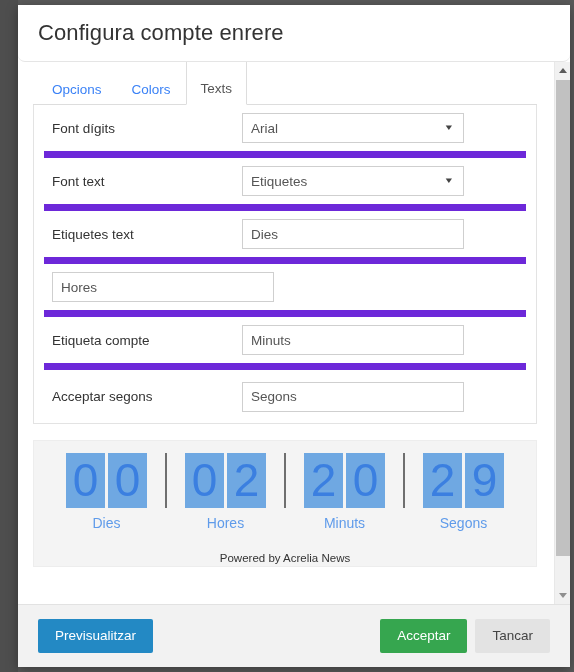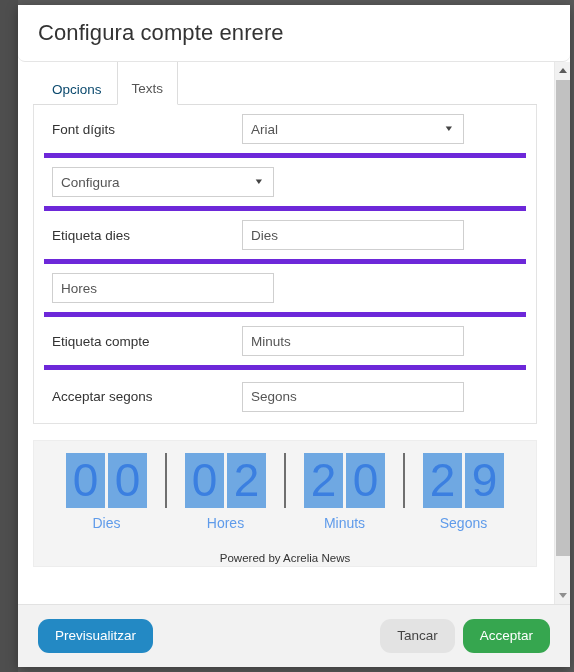--- a/index.html
+++ b/index.html
@@ -75,21 +75,21 @@
   .tabs {
     display: flex;
     align-items: flex-end;
     height: 30px;
     border-bottom: 1px solid #dddddd;
     padding-left: 4px;
     box-sizing: border-box;
   }
   .tab {
     font-size: 13.5px;
-    color: #0c4a6e;
+    color: #3b82f6;
     padding: 6px 14px 7px 14px;
     cursor: pointer;
     border: 1px solid transparent;
     border-bottom: none;
     position: relative;
     top: 1px;
     background: transparent;
     line-height: 16px;
   }
   .tab.active {
@@ -109,21 +109,21 @@
     border-top: none;
     margin-top: 0;
     background: #fff;
     padding: 0 10px;
     box-sizing: border-box;
   }
   .form-row {
     display: flex;
     align-items: center;
     height: 53px;
-    border-bottom: 5px solid #6d28d9;
+    border-bottom: 7px solid #6d28d9;
     padding: 0 8px;
     box-sizing: border-box;
   }
   .form-row:last-child { border-bottom: none; }
   .form-label {
     width: 190px;
     font-size: 13.5px;
     color: #333333;
   }
   .field {
@@ -251,21 +251,21 @@
     justify-content: space-between;
     padding: 0 20px;
     box-sizing: border-box;
   }
   .btn {
     font-size: 13.5px;
     border: none;
     padding: 9px 17px;
     cursor: pointer;
     font-family: "Liberation Sans", sans-serif;
-    border-radius: 11px;
+    border-radius: 2px;
     line-height: 16px;
   }
   .btn-preview { background: #2389c4; color: #ffffff; }
   .btn-accept  { background: #36a64f; color: #ffffff; }
   .btn-close   { background: #e3e3e3; color: #444444; }
   .footer-right { display: flex; gap: 8px; }
 </style>
 </head>
 <body>
 
@@ -277,42 +277,44 @@
 
   <div class="modal-header">
     <div class="modal-title">Configura compte enrere</div>
   </div>
 
   <div class="modal-body">
     <div class="body-inner">
 
       <div class="tabs">
         <div class="tab">Opcions</div>
+        <div class="tab">Colors</div>
         <div class="tab active">Texts</div>
       </div>
 
       <div class="panel">
 
         <div class="form-row">
           <div class="form-label">Font dígits</div>
           <div class="field select">
             <span>Arial</span>
             <span class="caret">▼</span>
           </div>
         </div>
 
         <div class="form-row">
+          <div class="form-label">Font text</div>
           <div class="field select">
-            <span>Configura</span>
+            <span>Etiquetes</span>
             <span class="caret">▼</span>
           </div>
         </div>
 
         <div class="form-row">
-          <div class="form-label">Etiqueta dies</div>
+          <div class="form-label">Etiquetes text</div>
           <input class="field" type="text" value="Dies" style="">
         </div>
 
         <div class="form-row">
           <input class="field" type="text" value="Hores" style="">
         </div>
 
         <div class="form-row">
           <div class="form-label">Etiqueta compte</div>
           <input class="field" type="text" value="Minuts" style="">
@@ -379,18 +381,18 @@
       <div class="sb-thumb"></div>
       <div class="sb-btn down">
         <span class="sb-arrow down"></span>
       </div>
     </div>
   </div>
 
   <div class="modal-footer">
     <button class="btn btn-preview">Previsualitzar</button>
     <div class="footer-right">
+      <button class="btn btn-accept">Acceptar</button>
       <button class="btn btn-close">Tancar</button>
-      <button class="btn btn-accept">Acceptar</button>
     </div>
   </div>
 
 </div>
 
 </body></html>

